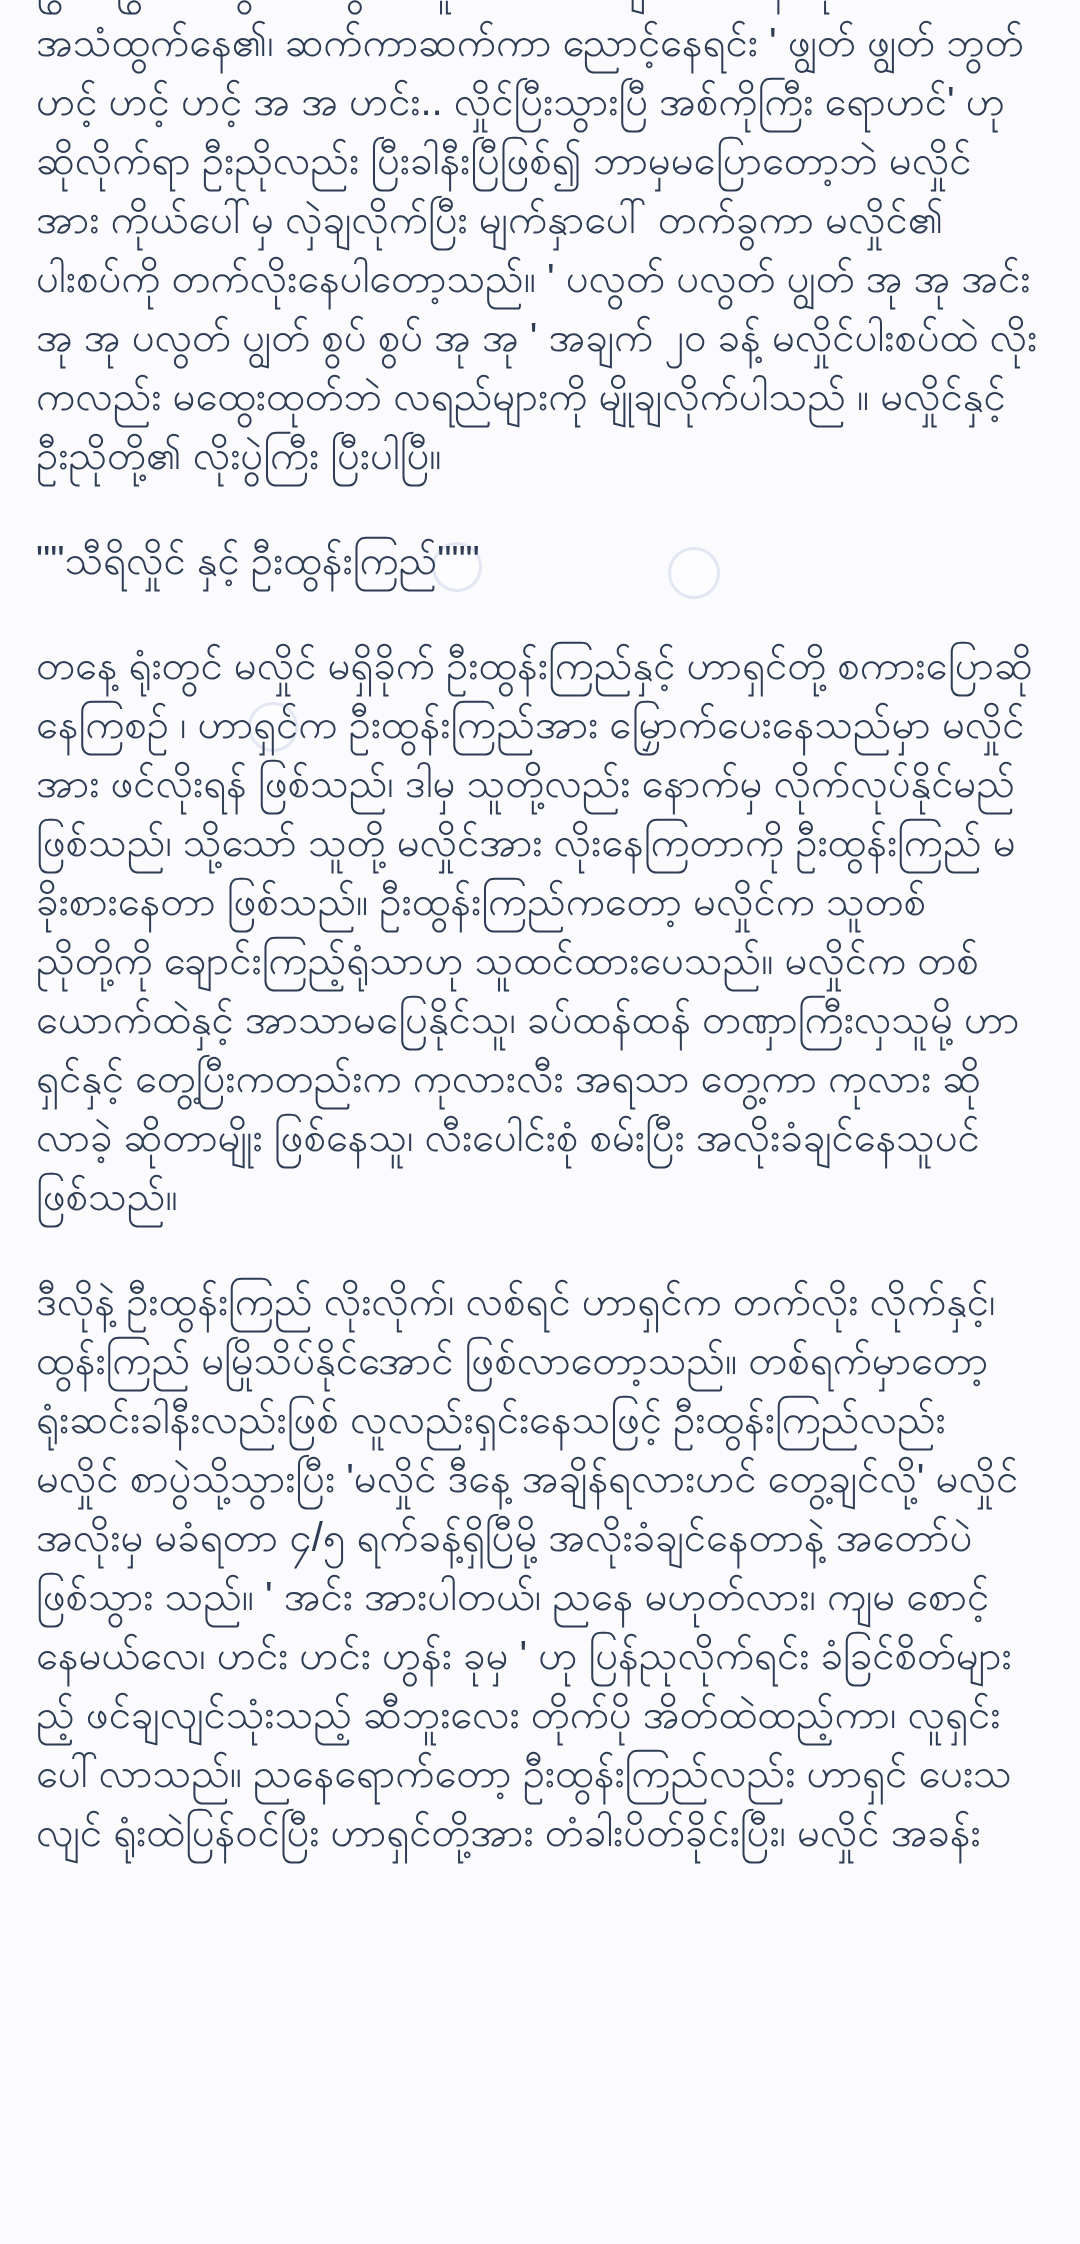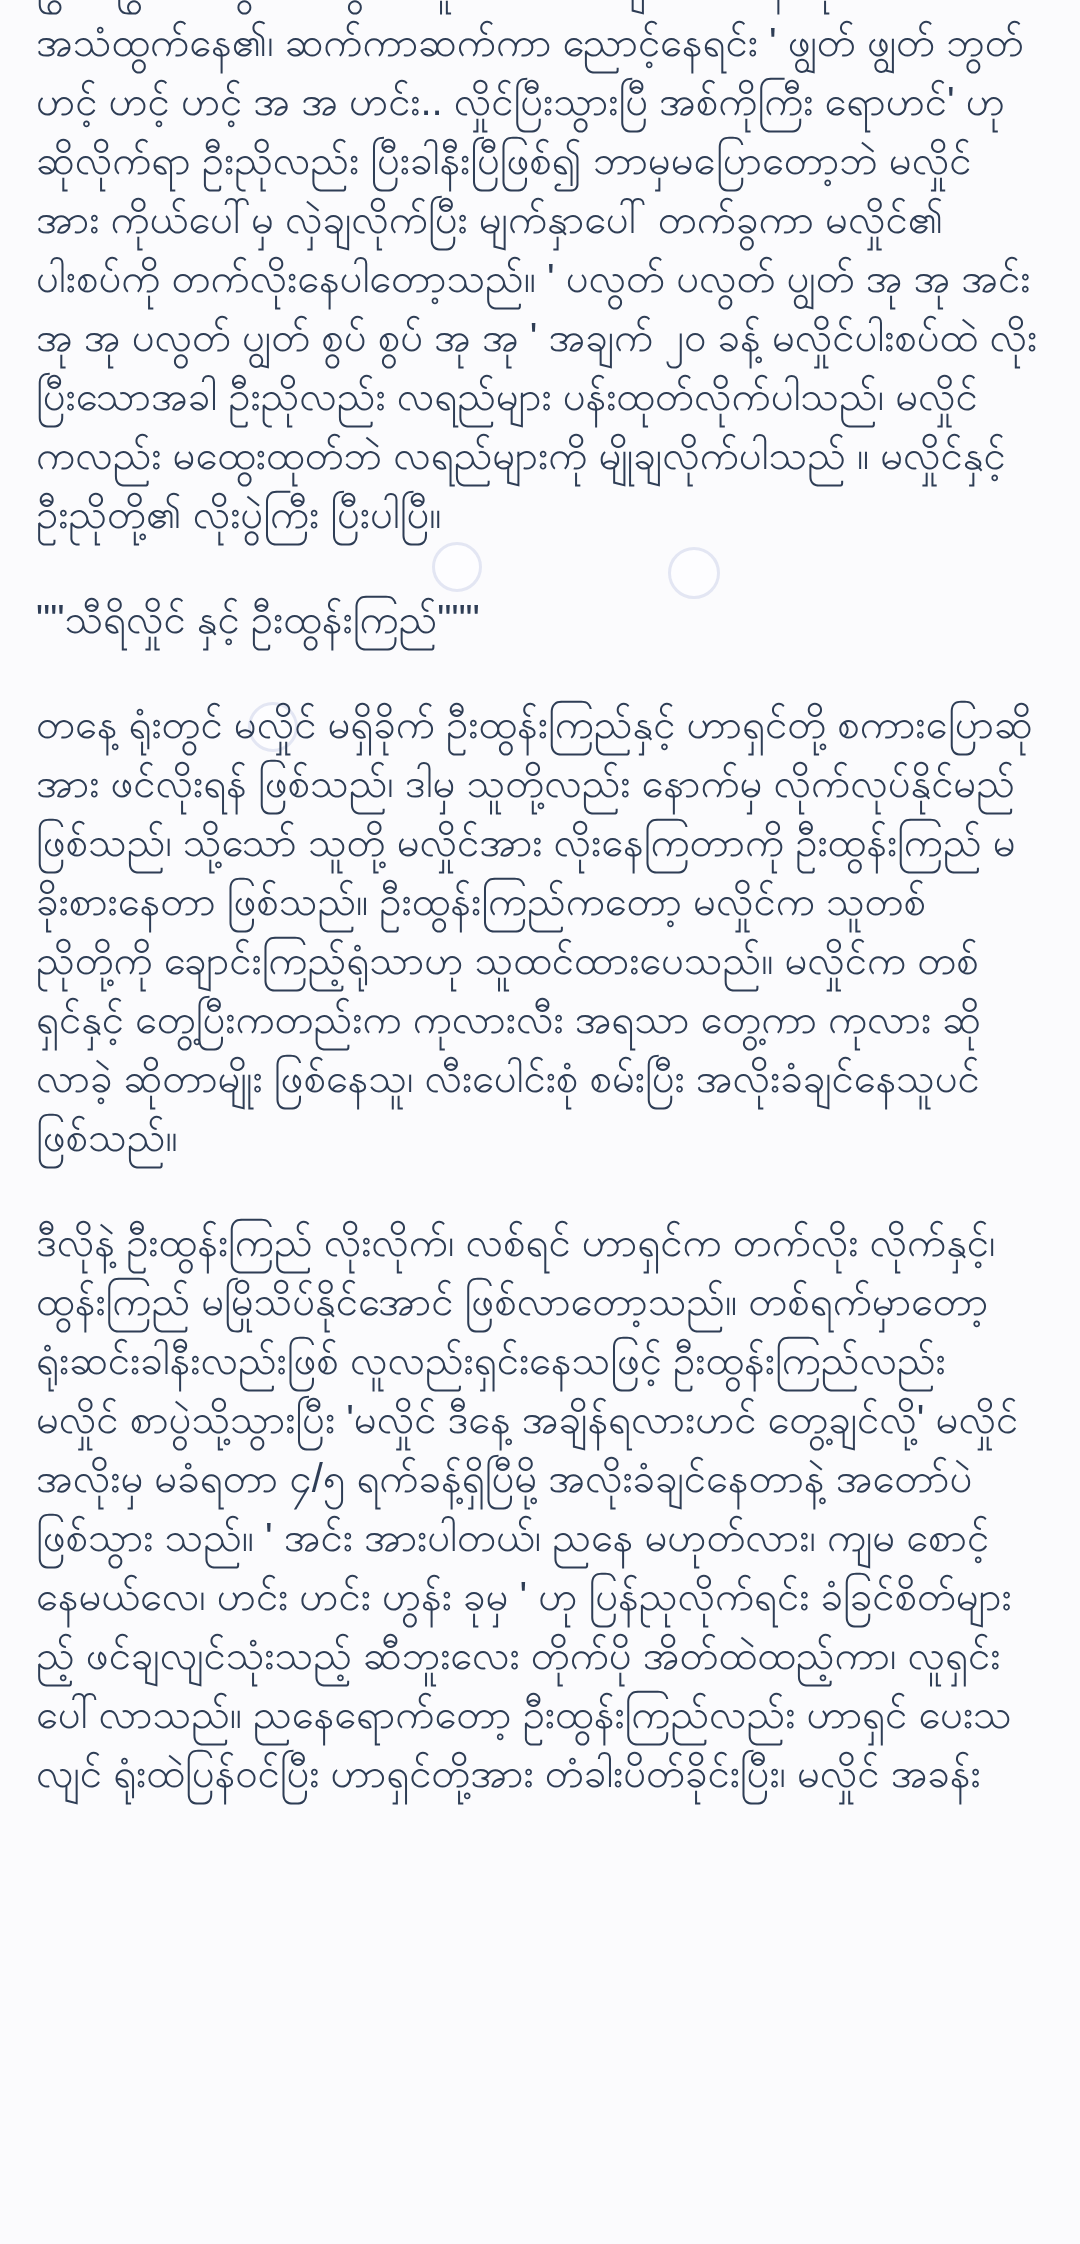--- a/index.html
+++ b/index.html
@@ -68,35 +68,36 @@
   <div class="story" style="color: rgb(46, 61, 85);">
     <div class="line clipped-top">ပြွတ် ပြွတ် ပလွတ် ပလွတ် ဟူသော အသံများ တစ်ခန်းလုံး</div>
 
     <div class="para">
         <div class="line">အသံထွက်နေ၏၊ ဆက်ကာဆက်ကာ ညောင့်နေရင်း ' ဖျွတ် ဖျွတ် ဘွတ်</div>
         <div class="line">ဟင့် ဟင့် ဟင့် အ အ ဟင်း.. လှိုင်ပြီးသွားပြီ အစ်ကိုကြီး ရောဟင်' ဟု</div>
         <div class="line">ဆိုလိုက်ရာ ဦးညိုလည်း ပြီးခါနီးပြီဖြစ်၍ ဘာမှမပြောတော့ဘဲ မလှိုင်</div>
         <div class="line">အား ကိုယ်ပေါ်မှ လှဲချလိုက်ပြီး မျက်နှာပေါ် တက်ခွကာ မလှိုင်၏</div>
         <div class="line">ပါးစပ်ကို တက်လိုးနေပါတော့သည်။ ' ပလွတ် ပလွတ် ပျွတ် အု အု အင်း</div>
         <div class="line">အု အု ပလွတ် ပျွတ် စွပ် စွပ် အု အု ' အချက် ၂၀ ခန့် မလှိုင်ပါးစပ်ထဲ လိုး</div>
-        <div class="line">ပြီးသောအခါ ဦးညိုလည်း လရည်များ ပန်းထုတ်လိုက်ပါသည်၊ မလှိုင်</div>
         <div class="line">ကလည်း မထွေးထုတ်ဘဲ လရည်များကို မျိုချလိုက်ပါသည် ။ မလှိုင်နှင့်</div>
         <div class="line">ဦးညိုတို့၏ လိုးပွဲကြီး ပြီးပါပြီ။</div>
       </div>
 
     <div class="para heading-para">
         <div class="line">""သီရိလှိုင် နှင့် ဦးထွန်းကြည်"""</div>
       </div>
 
     <div class="para">
         <div class="line">တနေ့ ရုံးတွင် မလှိုင် မရှိခိုက် ဦးထွန်းကြည်နှင့် ဟာရှင်တို့ စကားပြောဆို</div>
+        <div class="line">နေကြစဉ် ၊ ဟာရှင်က ဦးထွန်းကြည်အား မြှောက်ပေးနေသည်မှာ မလှိုင်</div>
         <div class="line">အား ဖင်လိုးရန် ဖြစ်သည်၊ ဒါမှ သူတို့လည်း နောက်မှ လိုက်လုပ်နိုင်မည်</div>
         <div class="line">ဖြစ်သည်၊ သို့သော် သူတို့ မလှိုင်အား လိုးနေကြတာကို ဦးထွန်းကြည် မ</div>
         <div class="line">ခိုးစားနေတာ ဖြစ်သည်။ ဦးထွန်းကြည်ကတော့ မလှိုင်က သူတစ်</div>
         <div class="line">ညိုတို့ကို ချောင်းကြည့်ရုံသာဟု သူထင်ထားပေသည်။ မလှိုင်က တစ်</div>
+        <div class="line">ယောက်ထဲနှင့် အာသာမပြေနိုင်သူ၊ ခပ်ထန်ထန် တဏှာကြီးလှသူမို့ ဟာ</div>
         <div class="line">ရှင်နှင့် တွေ့ပြီးကတည်းက ကုလားလီး အရသာ တွေ့ကာ ကုလား ဆို</div>
         <div class="line">လာခဲ့ ဆိုတာမျိုး ဖြစ်နေသူ၊ လီးပေါင်းစုံ စမ်းပြီး အလိုးခံချင်နေသူပင်</div>
         <div class="line">ဖြစ်သည်။</div>
       </div>
 
     <div class="para">
         <div class="line">ဒီလိုနဲ့ ဦးထွန်းကြည် လိုးလိုက်၊ လစ်ရင် ဟာရှင်က တက်လိုး လိုက်နှင့်၊</div>
         <div class="line">ထွန်းကြည် မမြိုသိပ်နိုင်အောင် ဖြစ်လာတော့သည်။ တစ်ရက်မှာတော့</div>
         <div class="line">ရုံးဆင်းခါနီးလည်းဖြစ် လူလည်းရှင်းနေသဖြင့် ဦးထွန်းကြည်လည်း</div>
         <div class="line">မလှိုင် စာပွဲသို့သွားပြီး 'မလှိုင် ဒီနေ့ အချိန်ရလားဟင် တွေ့ချင်လို့' မလှိုင်</div>

